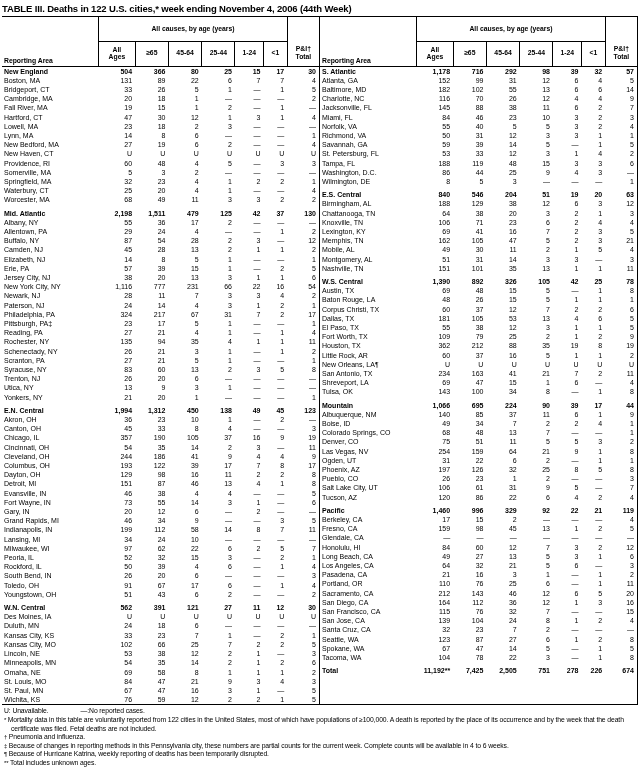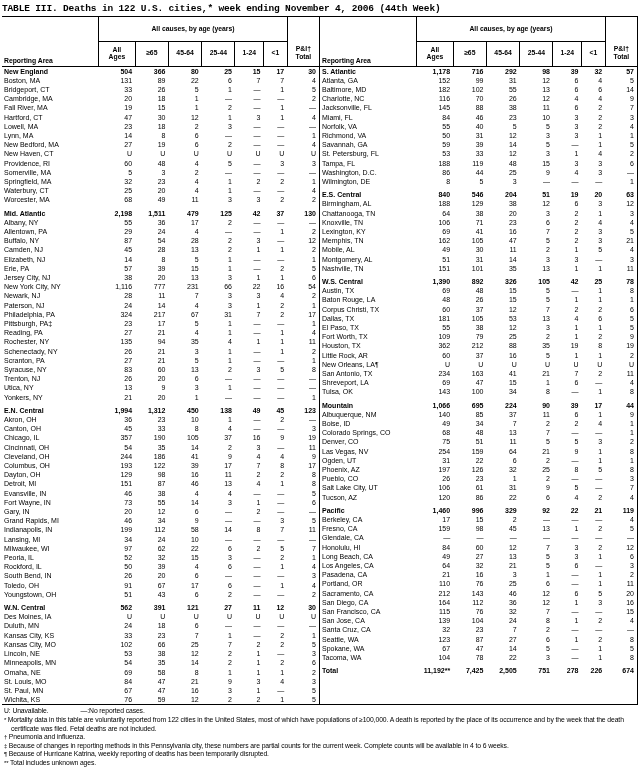--- a/index.html
+++ b/index.html
@@ -1,18 +1,18 @@
 <!DOCTYPE html>
 <html><head>
 <meta charset="utf-8">
 <style>
   html,body{margin:0;padding:0;background:#fff;}
   body{width:640px;height:768px;color:#000;font-family:"Liberation Sans","DejaVu Sans",sans-serif;overflow:hidden;}
   .page{padding:3px 2px 0 2px;}
-  .title{font-size:9.5px;font-weight:bold;margin:0 0 2px 0;white-space:nowrap;letter-spacing:-0.15px;font-family:Liberation Mono, monospace;}
+  .title{font-size:9.5px;font-weight:bold;margin:0 0 2px 0;white-space:nowrap;letter-spacing:-0.15px;}
   .table-wrap{display:flex;border-top:1px solid #000;border-bottom:1px solid #000;align-items:stretch;}
   .half{width:50%;border-right:1px solid #000;box-sizing:border-box;}
   table{width:100%;border-collapse:collapse;table-layout:fixed;}
   th{font-weight:bold;padding:0;}
   .th-area{font-size:6.8px;text-align:left;vertical-align:bottom;padding:1px 0 2px 2px;border-bottom:1px solid #000;border-right:1px solid #000;}
   .th-group{font-size:6.8px;text-align:center;vertical-align:middle;border-bottom:1px solid #000;border-right:1px solid #000;height:13px;padding:1px 0;}
   .th-col{font-size:6.8px;text-align:center;vertical-align:middle;border-bottom:1px solid #000;border-right:1px solid #000;white-space:pre-line;line-height:1.08;height:21px;padding:1px 1px 2px 1px;}
   .th-col.last, .th-group.lastline, .th-area.lefted{border-right:none;}
   td{font-size:7px;line-height:9.2px;padding:0;vertical-align:bottom;white-space:nowrap;}
   td.area{text-align:left;padding-left:2px;overflow:hidden;}

